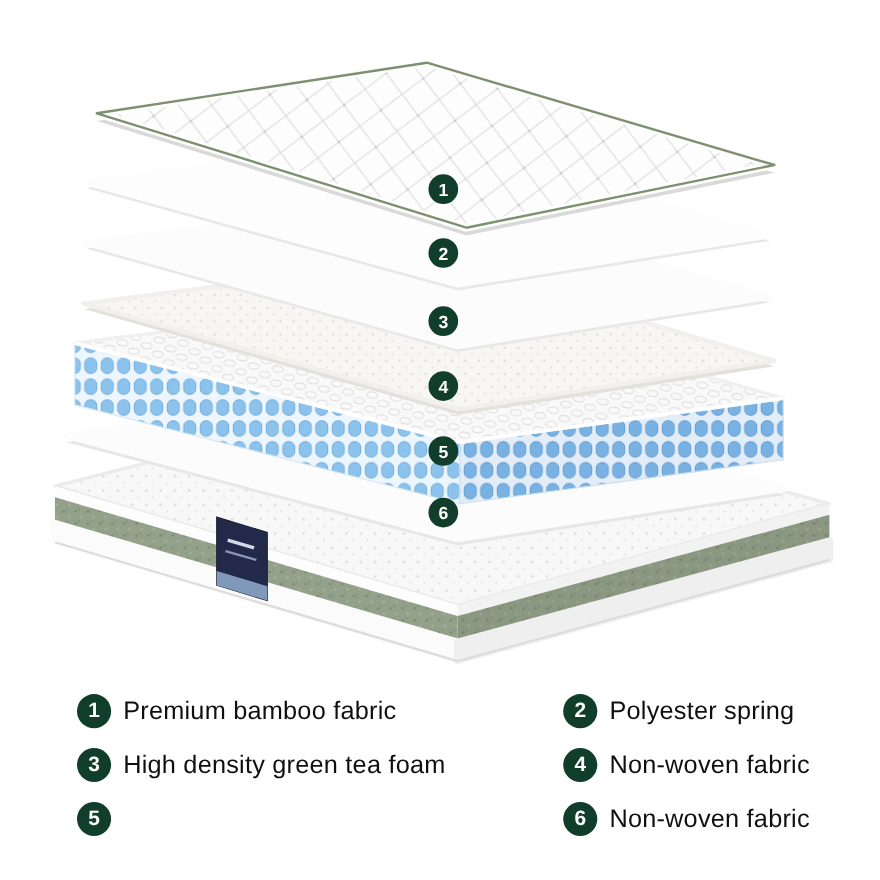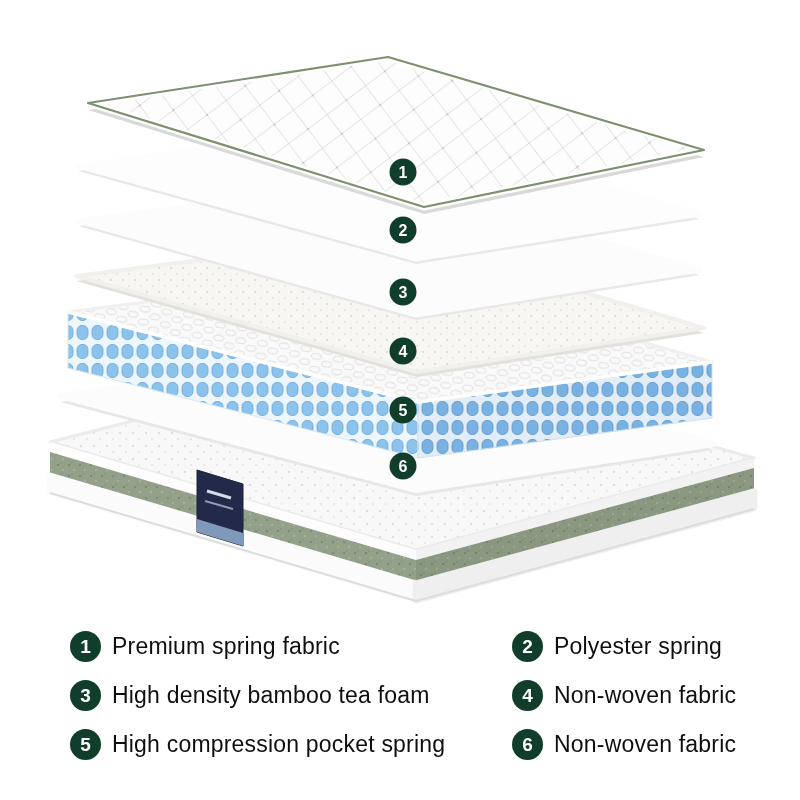--- a/index.html
+++ b/index.html
@@ -139,37 +139,36 @@
       <g>
         <circle cx="403" cy="466" r="13.5" fill="#113d2b"></circle>
         <text x="403" y="472" fill="#ffffff">6</text>
       </g>
     </g>
   </svg>
 
   <div class="legend">
     <div class="legend-item">
       <span class="badge">1</span>
-      <span class="label">Premium spring fabric</span>
+      <span class="label">Premium bamboo fabric</span>
     </div>
     <div class="legend-item">
       <span class="badge">2</span>
       <span class="label">Polyester spring</span>
     </div>
     <div class="legend-item">
       <span class="badge">3</span>
-      <span class="label">High density bamboo tea foam</span>
+      <span class="label">High density green tea foam</span>
     </div>
     <div class="legend-item">
       <span class="badge">4</span>
       <span class="label">Non-woven fabric</span>
     </div>
     <div class="legend-item">
       <span class="badge">5</span>
-      <span class="label">High compression pocket spring</span>
     </div>
     <div class="legend-item">
       <span class="badge">6</span>
       <span class="label">Non-woven fabric</span>
     </div>
   </div>
 
 </div>
 
 </body></html>

